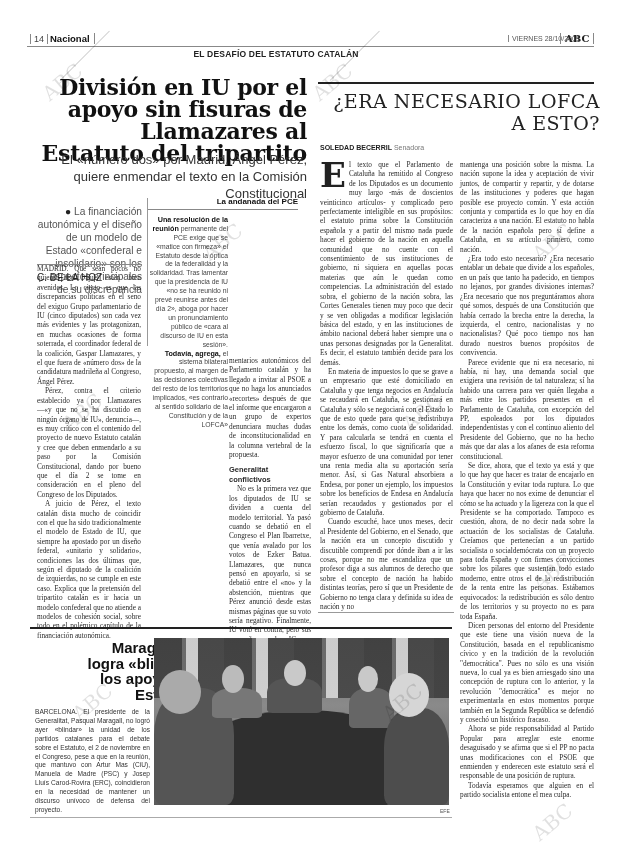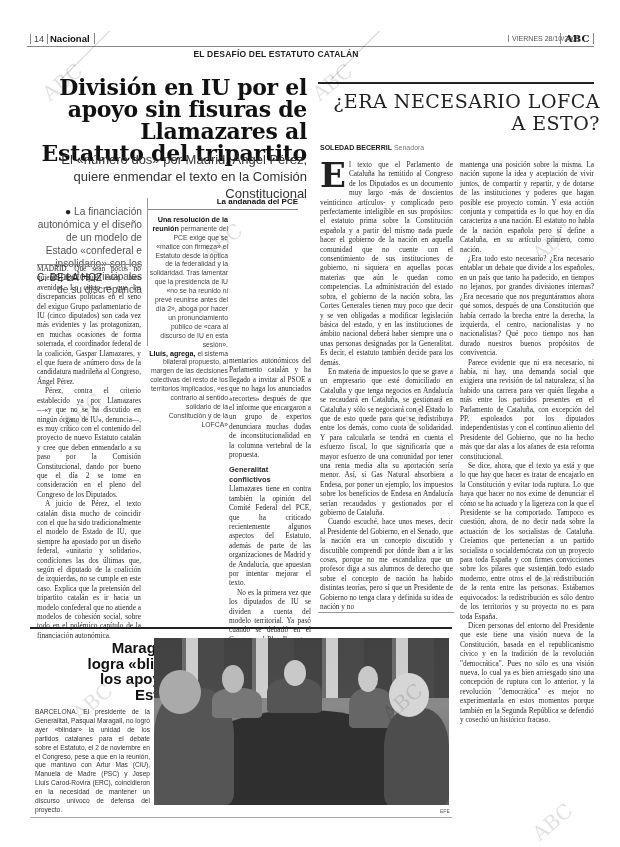--- a/index.html
+++ b/index.html
@@ -71,29 +71,28 @@
   <p>A juicio de Pérez, el texto catalán dista mucho de coincidir con el que ha sido tradicionalmente el modelo de Estado de IU, que siempre ha apostado por un diseño federal, «unitario y solidario», condiciones las dos últimas que, según el diputado de la coalición de izquierdas, no se cumple en este caso. Explica que la pretensión del tripartito catalán es ir hacia un modelo confederal que no atiende a modelos de cohesión social, sobre todo en el polémico capítulo de la financiación autonómica.</p>
 </div>
 
 <div class="abs box sans">
   <div class="bt">La andanada del PCE</div>
   <div>
     <b>Una resolución de la reunión</b>
     <span>permanente del PCE exige que se «matice con firmeza» el Estatuto desde la óptica de la federalidad y la solidaridad. Tras lamentar que la presidencia de IU «no se ha reunido ni prevé reunirse antes del día 2», aboga por hacer un pronunciamiento público de «cara al discurso de IU en esta sesión».</span>
   </div>
   <div>
-    <b>Lluís, agrega,</b>
+    <b>Todavía, agrega,</b>
     <span>el sistema bilateral propuesto, al margen de las decisiones colectivas del resto de los territorios implicados, «es contrario al sentido solidario de la Constitución y de la LOFCA»</span>
   </div>
 </div>
 
 <div class="abs col" style="left:229px; top:356px; width:82px;">
   <p class="noind">mentarios autonómicos del Parlamento catalán y ha llegado a invitar al PSOE a que no haga los anunciados «recortes» después de que el informe que encargaron a un grupo de expertos denunciara muchas dudas de inconstitucionalidad en la columna vertebral de la propuesta.</p>
   <div class="subhead">Generalitat conflictivos</div>
-  <p class="noind">Llamazares tiene en contra también la opinión del Comité Federal del PCE, que ha criticado recientemente algunos aspectos del Estatuto, además de parte de las organizaciones de Madrid y de Andalucía, que apuestan por intentar mejorar el texto.</p>
   <p>No es la primera vez que los diputados de IU se dividen a cuenta del modelo territorial. Ya pasó cuando se debatió en el Congreso el Plan Ibarretxe, que venía avalado por los votos de Ezker Batua. Llamazares, que nunca pensó en apoyarlo, si se debatió entre el «no» y la abstención, mientras que Pérez anunció desde estas mismas páginas que su voto sería negativo. Finalmente, IU votó en contra, pero sus compañeros de IC se abstuvieron.</p>
 </div>
 
 <div class="abs opbar"></div>
 <div class="abs op-title serif">¿ERA NECESARIO LOFCA A ESTO?</div>
 <div class="abs op-author sans">
   <b>SOLEDAD BECERRIL</b>
   <span>Senadora</span>
 </div>
 
@@ -103,20 +102,22 @@
   <p>Cuando escuché, hace unos meses, decir al Presidente del Gobierno, en el Senado, que la nación era un concepto discutido y discutible comprendí por dónde iban a ir las cosas, porque no me escandaliza que un profesor diga a sus alumnos de derecho que sobre el concepto de nación ha habido distintas teorías, pero sí que un Presidente de Gobierno no tenga clara y definida su idea de nación y no</p>
 </div>
 <div class="abs sep2"></div>
 
 <div class="abs col" style="left:460px; top:160px; width:134px;">
   <p class="noind">mantenga una posición sobre la misma. La nación supone la idea y aceptación de vivir juntos, de compartir y repartir, y de dotarse de las instituciones y poderes que hagan posible ese proyecto común. Y esta acción conjunta y compartida es lo que hoy en día caracteriza a una nación. El estatuto no habla de la nación española pero sí define a Cataluña, en su artículo primero, como nación.</p>
   <p>¿Era todo esto necesario? ¿Era necesario entablar un debate que divide a los españoles, en un país que tanto ha padecido, en tiempos no lejanos, por grandes divisiones internas? ¿Era necesario que nos preguntáramos ahora qué somos, después de una Constitución que había cerrado la brecha entre la derecha, la izquierda, el centro, nacionalistas y no nacionalistas? Qué poco tiempo nos han durado nuestros buenos propósitos de convivencia.</p>
   <p>Parece evidente que ni era necesario, ni había, ni hay, una demanda social que exigiera una revisión de tal naturaleza; sí ha habido una carrera para ver quién llegaba a más entre los partidos presentes en el Parlamento de Cataluña, con excepción del PP, espoleados por los diputados independentistas y con el continuo aliento del Presidente del Gobierno, que no ha hecho más que dar alas a los afanes de esta reforma constitucional.</p>
   <p>Se dice, ahora, que el texto ya está y que lo que hay que hacer es tratar de encajarlo en la Constitución y evitar toda ruptura. Lo que haya que hacer no nos exime de denunciar el cómo se ha actuado y la ligereza con la que el Presidente se ha comportado. Tampoco es cuestión, ahora, de no decir nada sobre la actuación de los socialistas de Cataluña. Creíamos que pertenecían a un partido socialista o socialdemócrata con un proyecto para toda España y con firmes convicciones sobre los pilares que sustentan todo estado moderno, entre otros el de la redistribución de la renta entre las personas. Estábamos equivocados: la redistribución es sólo dentro de los territorios y su proyecto no es para toda España.</p>
   <p>Dicen personas del entorno del Presidente que este tiene una visión nueva de la Constitución, basada en el republicanismo cívico y en la tradición de la revolución "democrática". Pues no sólo es una visión nueva, lo cual ya es bien arriesgado sino una concepción de ruptura con lo anterior, y la revolución "democrática" es mejor no experimentarla en estos momentos porque también en la Segunda República se defendió y cosechó un histórico fracaso.</p>
+  <p>Ahora se pide responsabilidad al Partido Popular para arreglar este enorme desaguisado y se afirma que si el PP no pacta unas modificaciones con el PSOE que enmienden y enderecen este estatuto será el responsable de una posición de ruptura.</p>
+  <p>Todavía esperamos que alguien en el partido socialista entone el mea culpa.</p>
 </div>
 
 <div class="abs bottombar"></div>
 <div class="abs h2 sans">Maragall no logra «blindar» los apoyos al Estatuto</div>
 <div class="abs cap sans">BARCELONA. El presidente de la Generalitat, Pasqual Maragall, no logró ayer «blindar» la unidad de los partidos catalanes para el debate sobre el Estatuto, el 2 de noviembre en el Congreso, pese a que en la reunión, que mantuvo con Artur Mas (CiU), Manuela de Madre (PSC) y Josep Lluís Carod-Rovira (ERC), coincidieron en la necesidad de mantener un discurso unívoco de defensa del proyecto.</div>
 
 <div class="abs photo" title="Meeting at round table">
   <div class="wall"></div>
   <div class="table"></div>
   <div class="p" style="left:0;top:50px;width:80px;height:117px;"></div>

